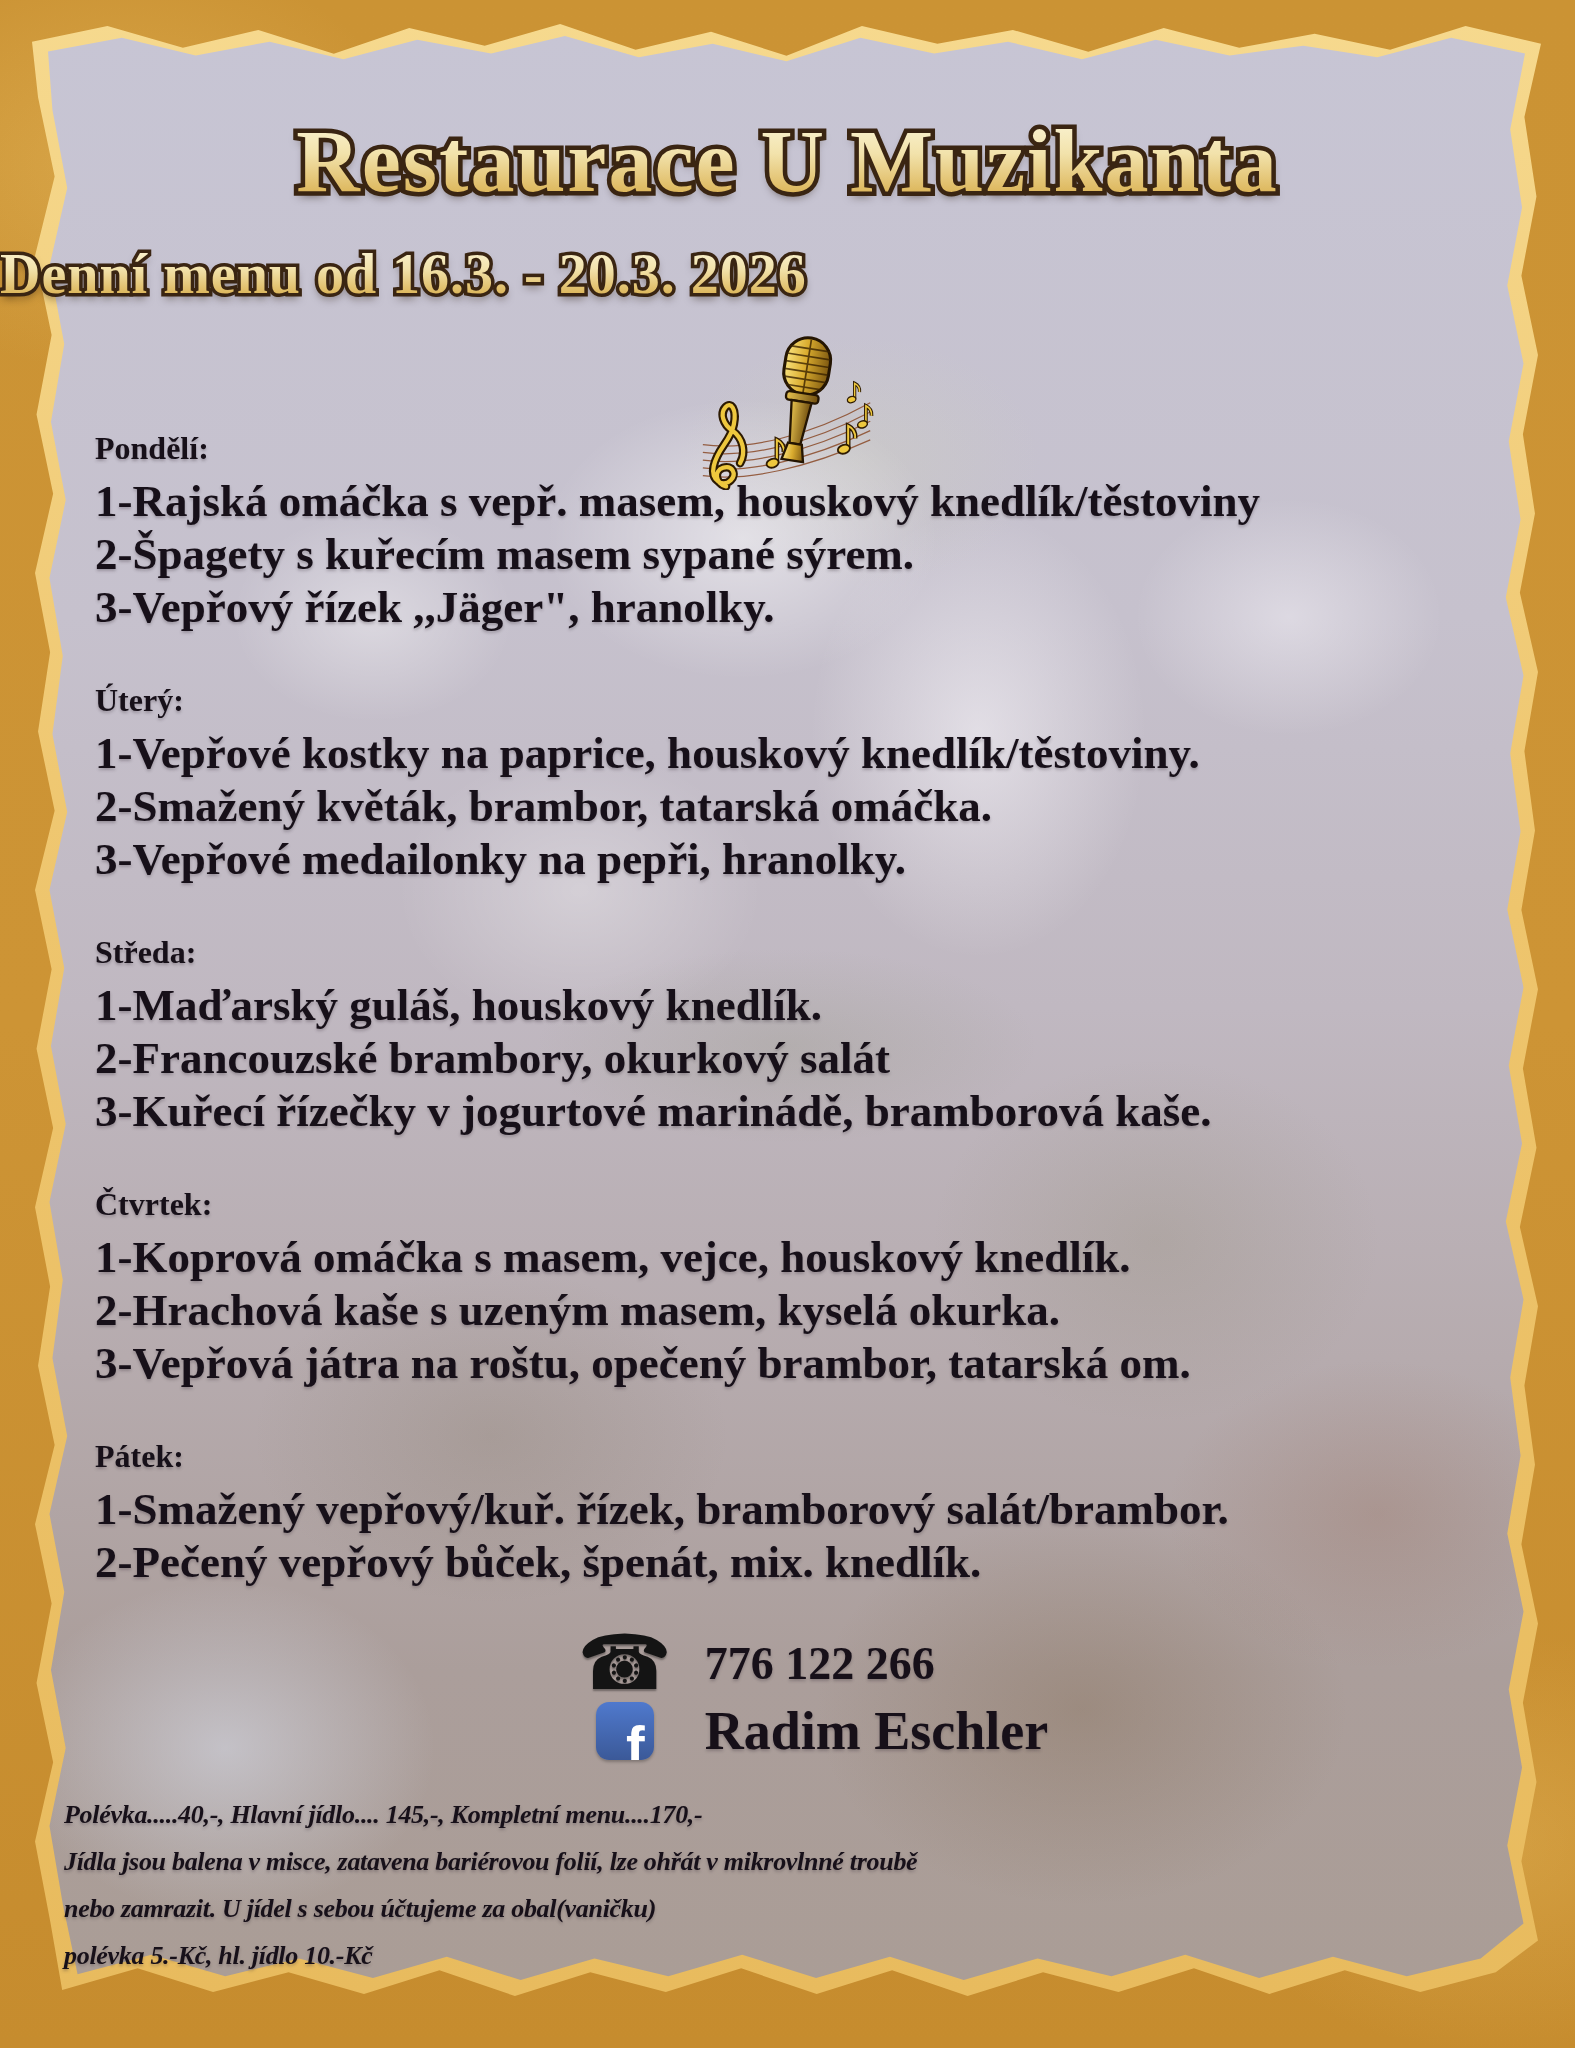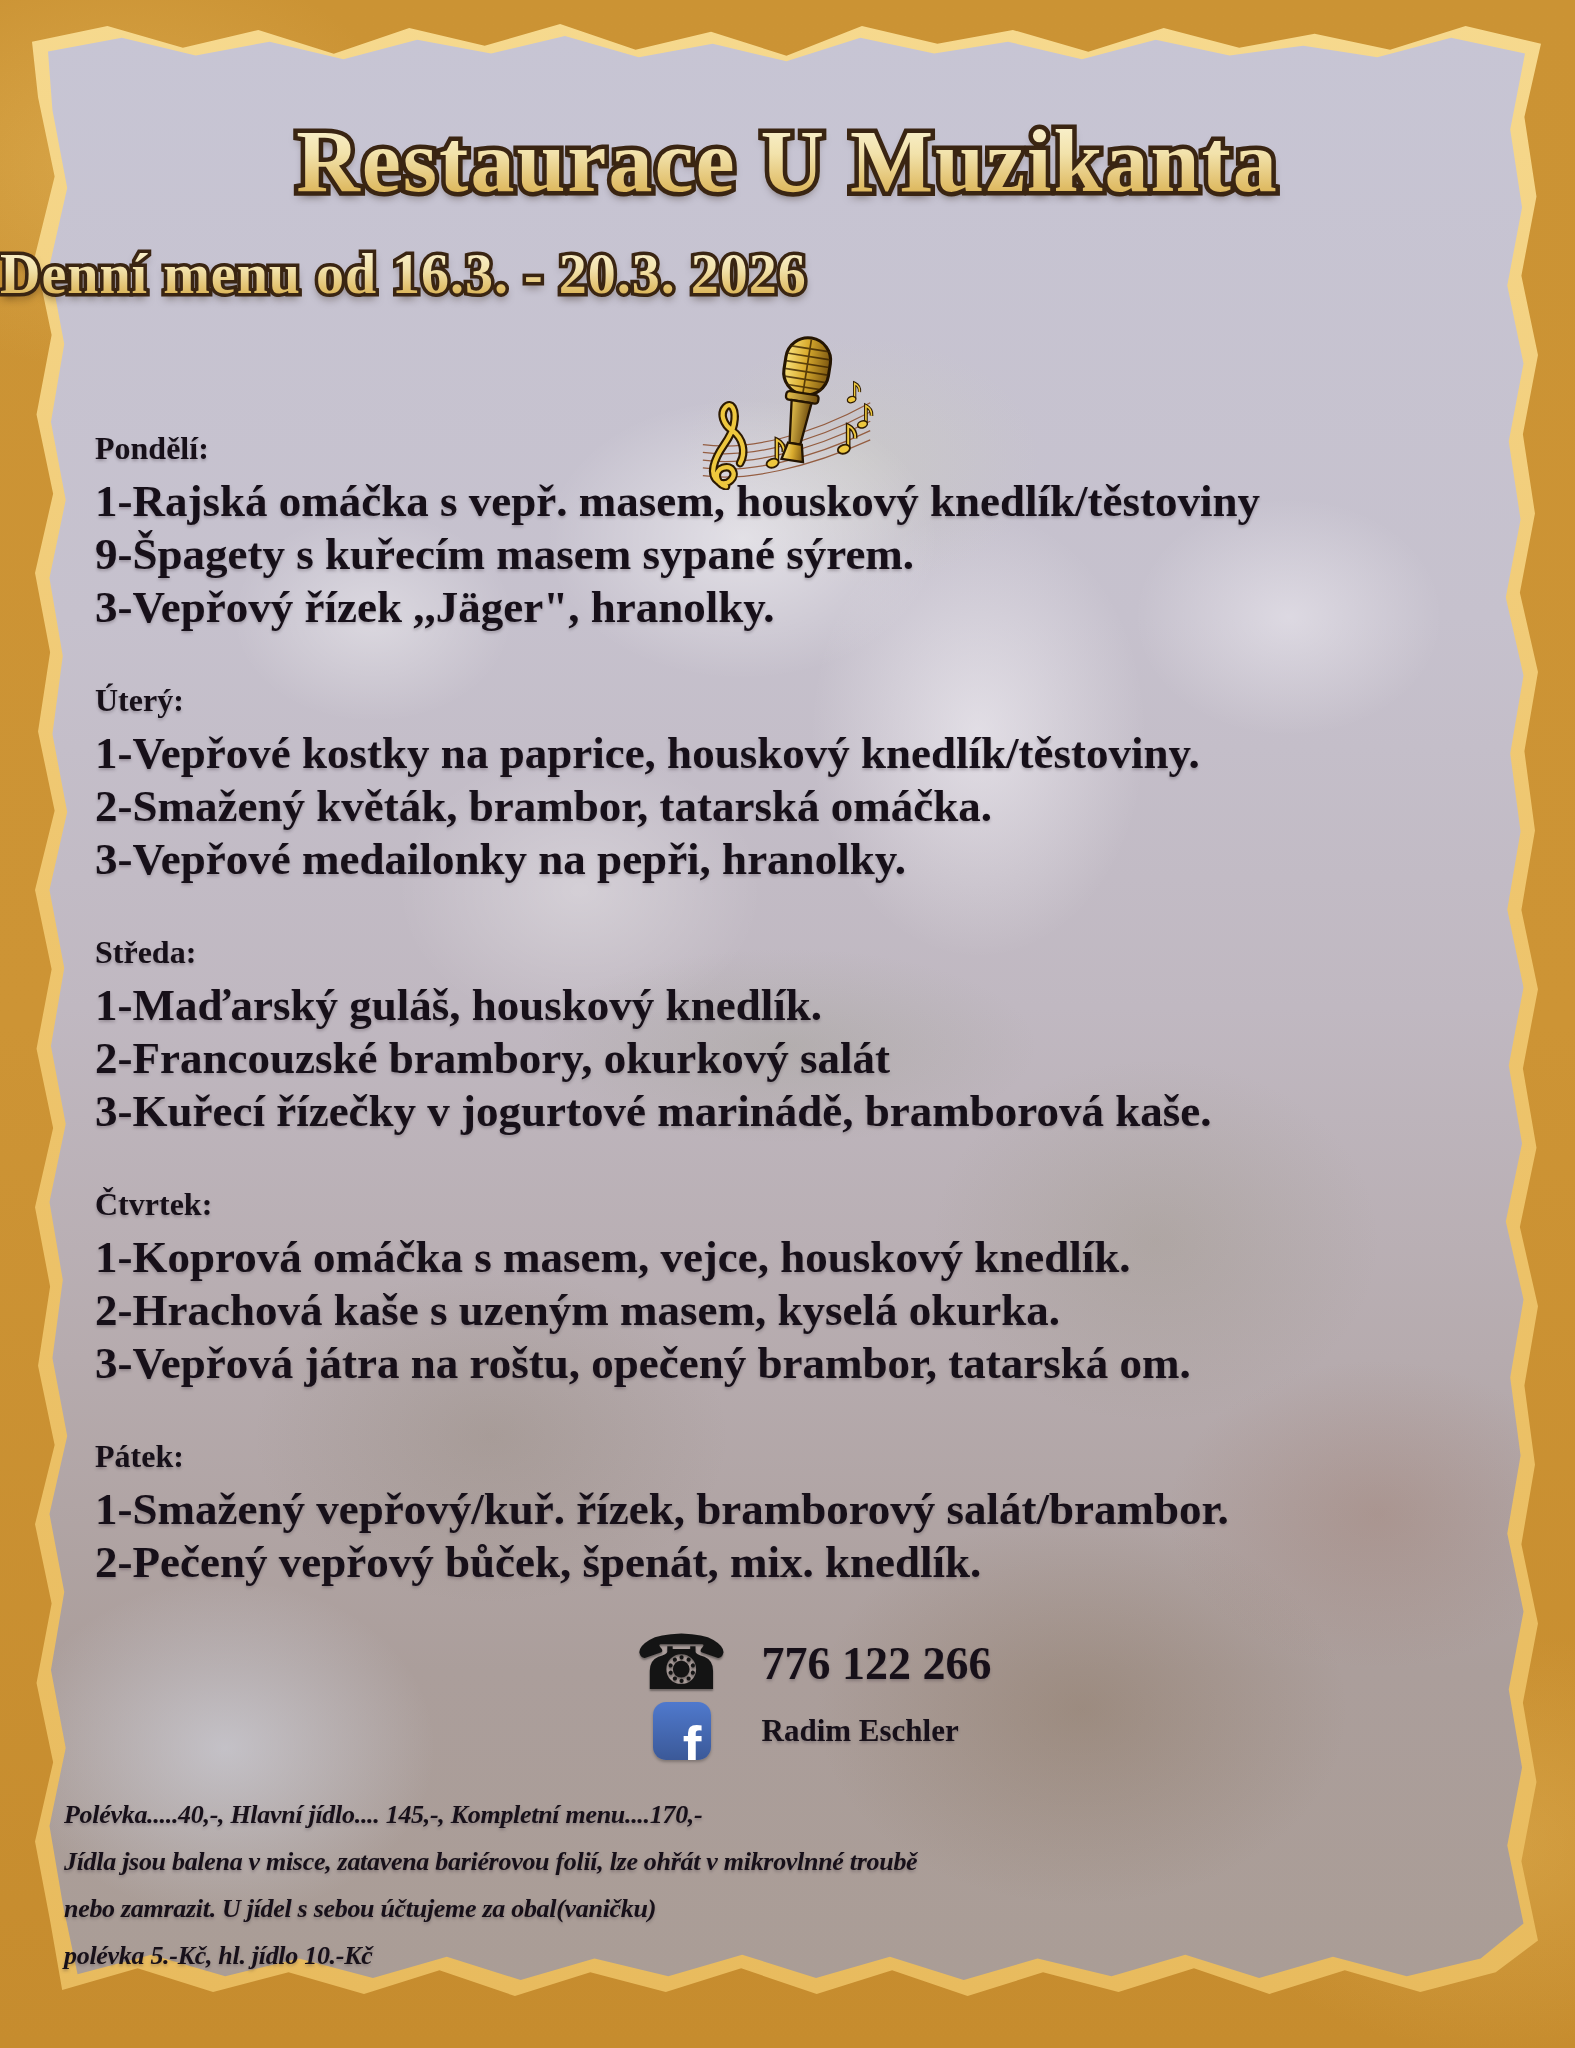--- a/index.html
+++ b/index.html
@@ -67,21 +67,21 @@
   .contact{width:max-content;margin:30px auto 0;transform:translateX(28px);color:#171019;font-weight:700;}
   .c-row{display:flex;align-items:center;gap:38px;height:68px;}
   .icon-cell{width:84px;display:flex;justify-content:center;align-items:center;}
   .phone-glyph{font-family:"DejaVu Sans",sans-serif;font-size:76px;line-height:68px;color:#141414;
     text-shadow:0 2px 2px rgba(0,0,0,.35);}
   .phone-number{font-size:46px;text-shadow:0 2px 3px rgba(55,45,55,.30);}
   .fb-badge{width:58px;height:58px;border-radius:13px;background:linear-gradient(180deg,#4f79cd 0%,#3b5998 100%);
     position:relative;overflow:hidden;box-shadow:0 2px 3px rgba(0,0,0,.25);}
   .fb-f{position:absolute;right:9px;bottom:-14px;color:#fff;font-family:"Liberation Sans","DejaVu Sans",sans-serif;
     font-size:56px;font-weight:700;line-height:1;}
-  .fb-name{font-size:31px;text-shadow:0 2px 3px rgba(55,45,55,.30);}
+  .fb-name{font-size:54px;text-shadow:0 2px 3px rgba(55,45,55,.30);}
   
   .footer{margin:26px 64px 0;text-align:left;color:#171019;font-weight:700;font-size:26px;line-height:47px;
     letter-spacing:-.3px;text-shadow:0 2px 3px rgba(55,45,55,.30);font-style:italic;}
   .footer div{white-space:nowrap;}
 </style>
 </head>
 <body>
 
 <div class="poster">
   <div class="torn-rim"></div>
@@ -164,21 +164,21 @@
           <path d="M16 83 L42 83 L36 138 L22 138 Z" fill="url(#g2)" stroke="#241502" stroke-width="3"></path>
           <path d="M20 138 L38 138 L43 160 L15 160 Z" fill="url(#g1)" stroke="#241502" stroke-width="3"></path>
         </g>
       </svg>
     </div>
 
     <div class="menu">
       <section>
         <h2>Pondělí:</h2>
         <p>1-Rajská omáčka s vepř. masem, houskový knedlík/těstoviny</p>
-        <p>9-Špagety s kuřecím masem sypané sýrem.</p>
+        <p>2-Špagety s kuřecím masem sypané sýrem.</p>
         <p>3-Vepřový řízek ,,Jäger", hranolky.</p>
       </section>
       <section>
         <h2>Úterý:</h2>
         <p>1-Vepřové kostky na paprice, houskový knedlík/těstoviny.</p>
         <p>2-Smažený květák, brambor, tatarská omáčka.</p>
         <p>3-Vepřové medailonky na pepři, hranolky.</p>
       </section>
       <section>
         <h2>Středa:</h2>

